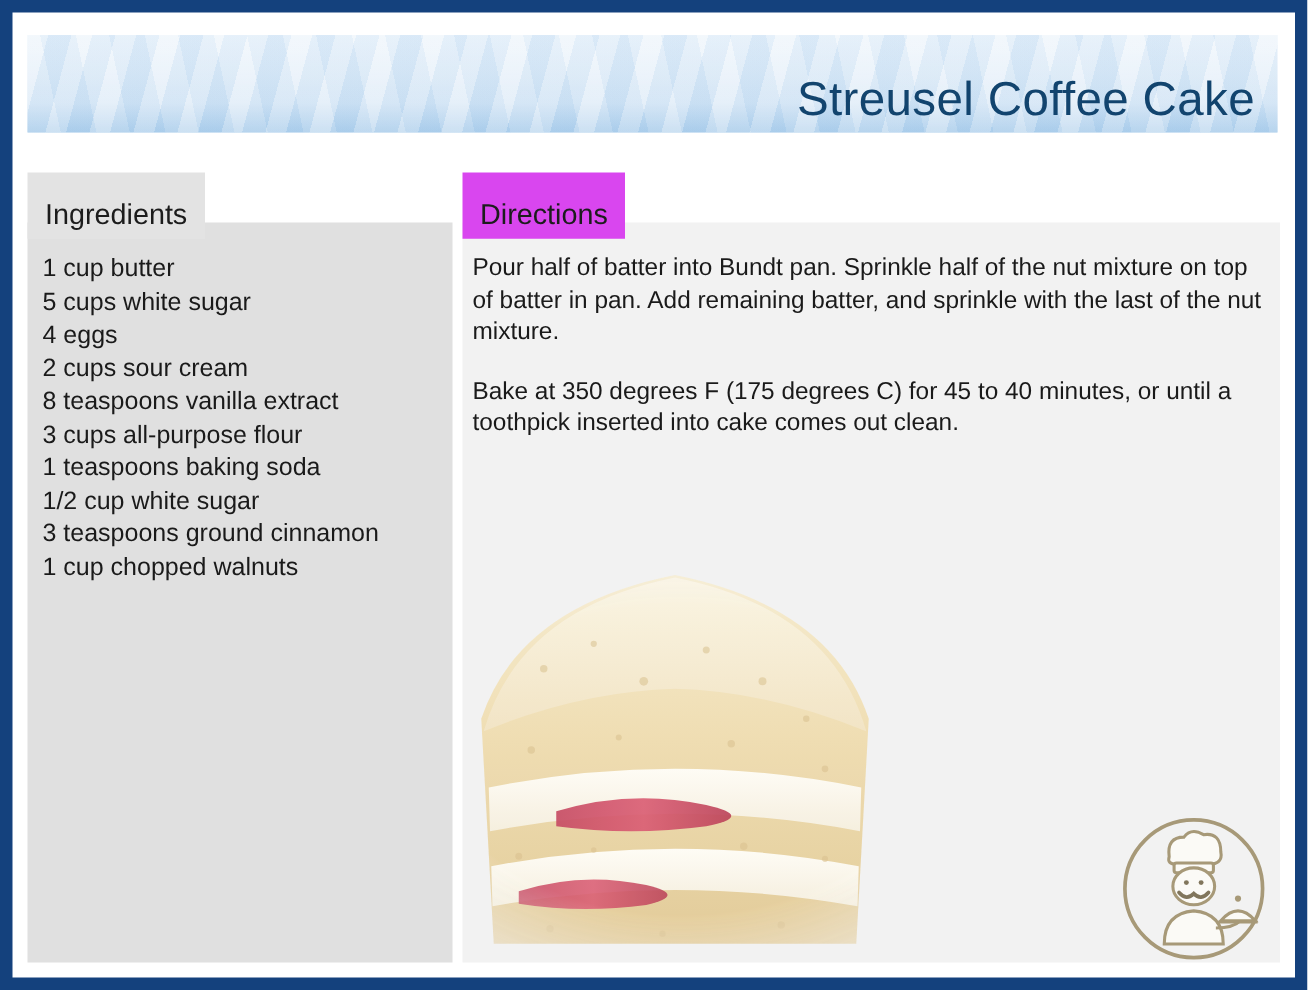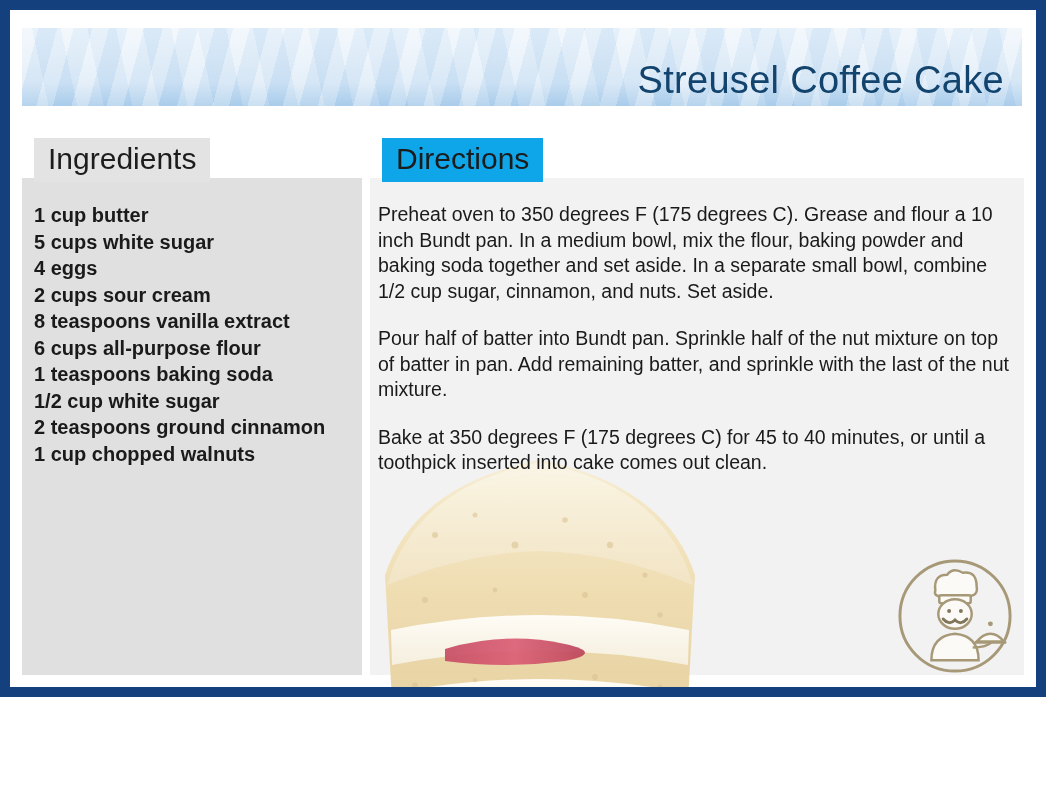--- a/index.html
+++ b/index.html
@@ -3,21 +3,21 @@
 <meta charset="utf-8">
 <style>
   html, body {
     margin: 0;
     padding: 0;
     background: #ffffff;
   }
   #page {
     position: relative;
     width: 1046px;
-    height: 697px;
+    height: 792px;
     box-sizing: border-box;
     background: #14417d;
     padding: 10px;
     font-family: "Liberation Sans", sans-serif;
     overflow: hidden;
   }
   #card {
     position: relative;
     width: 100%;
     height: 100%;
@@ -86,55 +86,53 @@
     position: absolute;
     left: 360px;
     top: 168px;
     right: 12px;
     bottom: 12px;
     background: #f2f2f2;
   }
 
   .section-heading {
     position: absolute;
-    font-size: 30px;
+    font-size: 23px;
     color: #1c1c1c;
     background: #e8e8e8;
-    padding: 4px 14px 6px 14px;
+    padding: 20px 14px 6px 14px;
     white-space: nowrap;
-    margin-left: 12px;
   }
   #ingredients-heading {
     left: 12px;
     top: 128px;
     background: #e3e3e3;
   }
   #directions-heading {
     left: 360px;
     top: 128px;
-    background: #0ea5e9;
+    background: #d946ef;
   }
 
   
   #ingredients-list {
     position: absolute;
     left: 24px;
     top: 192px;
     width: 320px;
     list-style: none;
     margin: 0;
     padding: 0;
     z-index: 3;
   }
   #ingredients-list li {
     font-size: 20px;
     line-height: 26.5px;
     color: #1a1a1a;
     white-space: nowrap;
-    font-weight: bold;
   }
 
   
   #directions-body {
     position: absolute;
     left: 368px;
     top: 192px;
     width: 640px;
     z-index: 3;
   }
@@ -251,29 +249,28 @@
 
     <div class="section-heading" id="ingredients-heading">Ingredients</div>
     <div class="section-heading" id="directions-heading">Directions</div>
 
     <ul id="ingredients-list">
       <li>1 cup butter</li>
       <li>5 cups white sugar</li>
       <li>4 eggs</li>
       <li>2 cups sour cream</li>
       <li>8 teaspoons vanilla extract</li>
-      <li>6 cups all-purpose flour</li>
+      <li>3 cups all-purpose flour</li>
       <li>1 teaspoons baking soda</li>
       <li>1/2 cup white sugar</li>
-      <li>2 teaspoons ground cinnamon</li>
+      <li>3 teaspoons ground cinnamon</li>
       <li>1 cup chopped walnuts</li>
     </ul>
 
     <div id="directions-body">
-      <p>Preheat oven to 350 degrees F (175 degrees C). Grease and flour a 10 inch Bundt pan. In a medium bowl, mix the flour, baking powder and baking soda together and set aside. In a separate small bowl, combine 1/2 cup sugar, cinnamon, and nuts. Set aside.</p>
       <p>Pour half of batter into Bundt pan. Sprinkle half of the nut mixture on top of batter in pan. Add remaining batter, and sprinkle with the last of the nut mixture.</p>
       <p>Bake at 350 degrees F (175 degrees C) for 45  to 40 minutes, or until  a toothpick inserted into cake comes out clean.</p>
     </div>
 
     <svg id="chef-logo" viewBox="0 0 120 120">
       <circle cx="60" cy="60" r="56" fill="none" stroke="#9a8a63" stroke-width="3"></circle>
 
       <path d="M40,34 Q38,18 52,18 Q58,10 68,16 Q82,14 82,30 Q84,40 72,40 L46,40 Q38,40 40,34 Z" fill="#fdfcf7" stroke="#9a8a63" stroke-width="2.5"></path>
       <rect x="44" y="39" width="32" height="8" rx="2" fill="#fdfcf7" stroke="#9a8a63" stroke-width="2.5"></rect>
 

